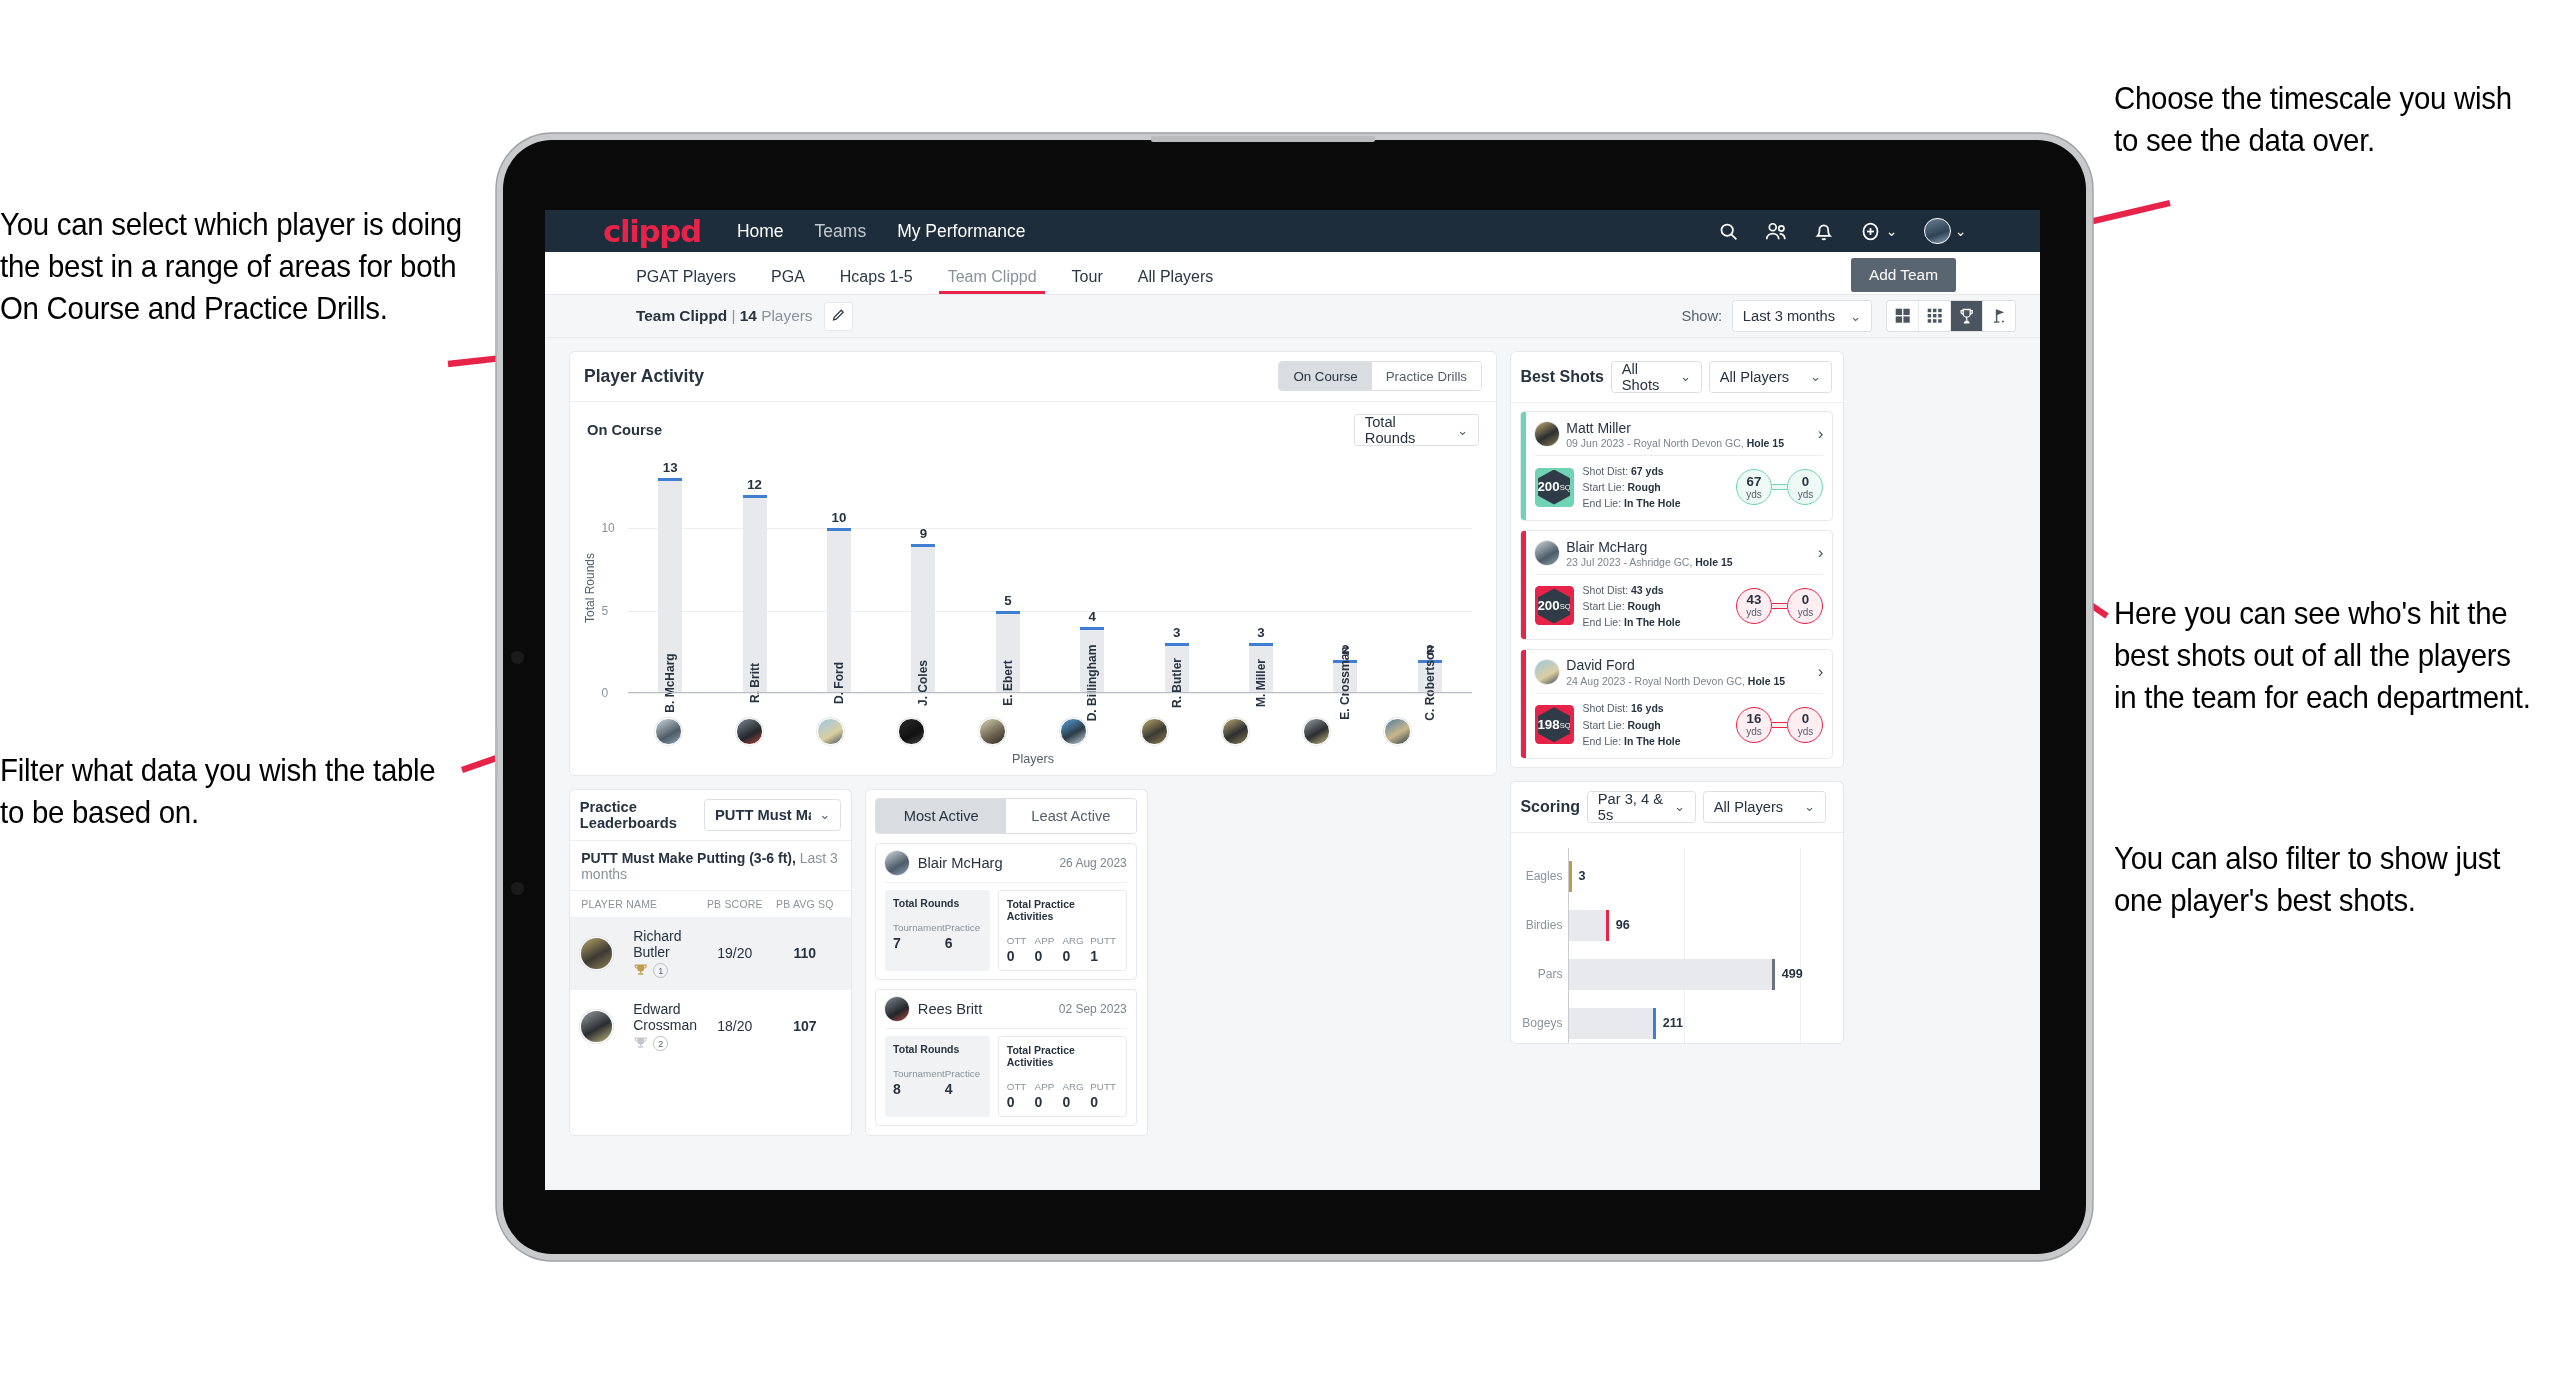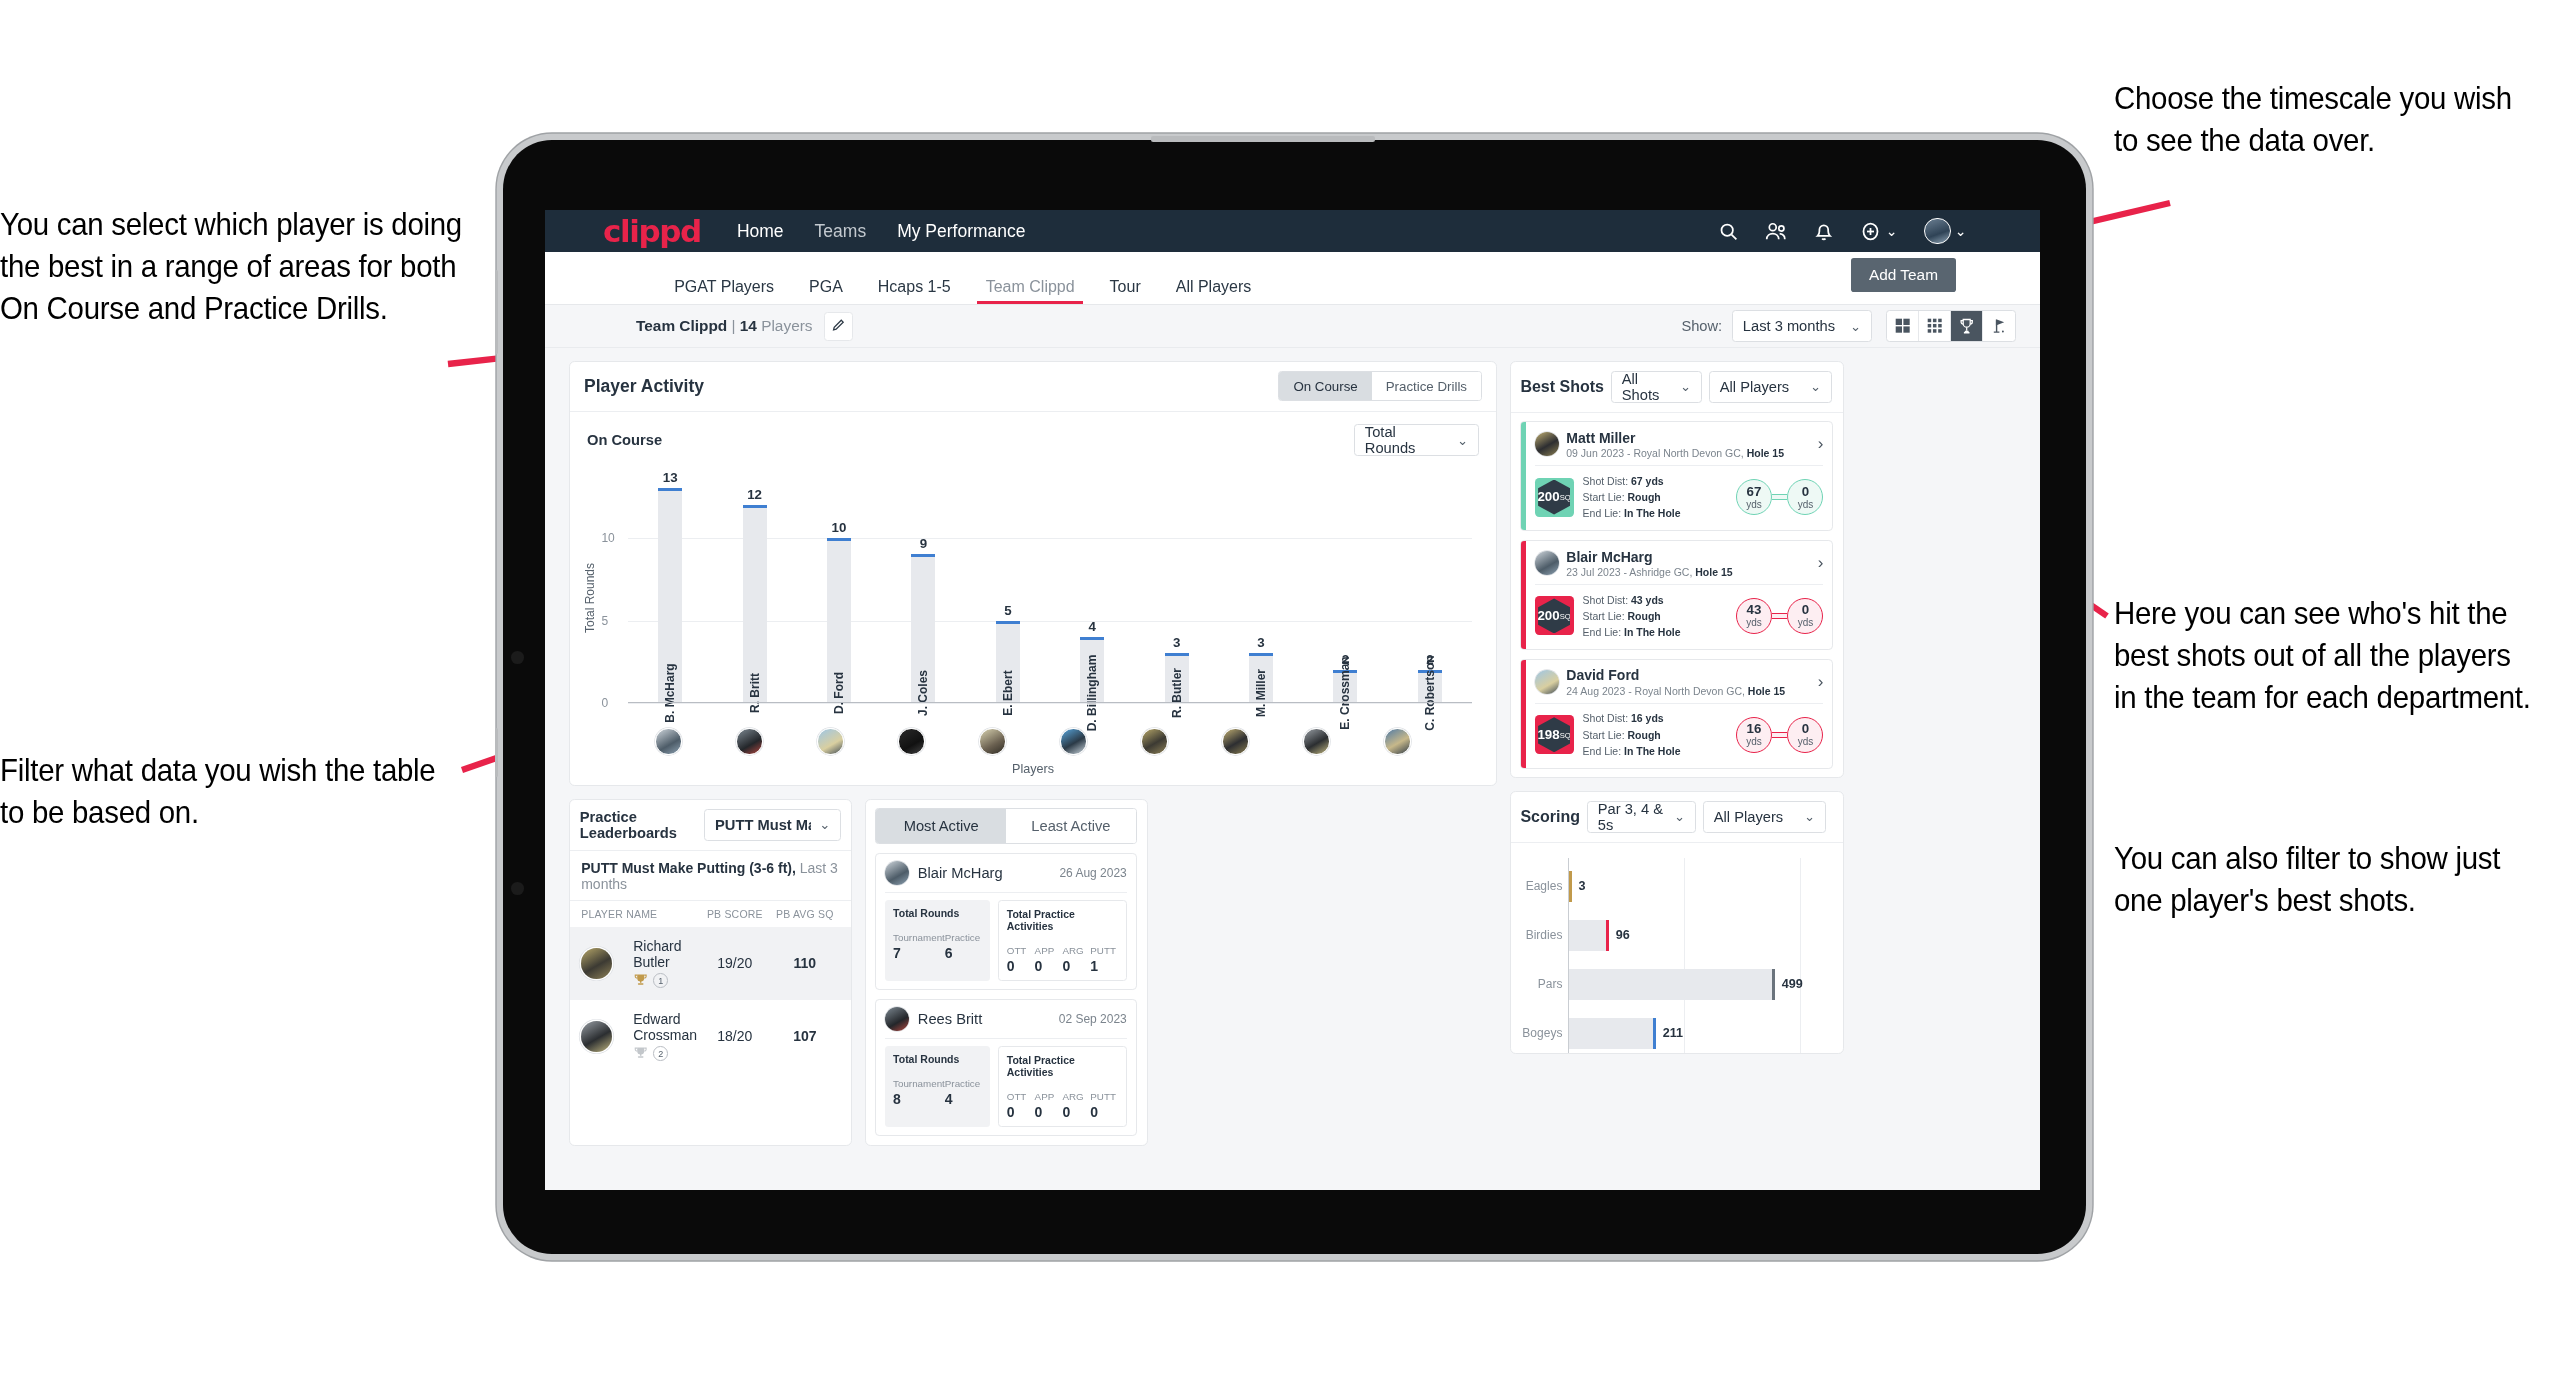--- a/index.html
+++ b/index.html
@@ -80,22 +80,22 @@
   .avatar-nav {
     width: 26.6px; height: 26.6px; border-radius: 50%;
     background: linear-gradient(160deg,#6b7f92,#2f4356 60%, #8fa4b5);
     border: 1.4px solid #ffffff;
   }
   .chev { color: #fff; font-size: 14px; margin-left: 4.2px; }
   .nav-grp { display:flex; align-items:center; }
 
   
   .tabrow {
-    height: 53px; background: #ffffff;
-    display: flex; align-items: flex-end; padding-left: 118px;
+    height: 43px; background: #ffffff;
+    display: flex; align-items: flex-end; padding-left: 80px;
     position: relative; border-bottom: 0.7px solid #e6e8eb;
   }
   .tabrow .tab {
     font-size: 16px; color: #2a3744; padding: 0 11.2px 8.4px 11.2px;
     margin-right: 12.6px; white-space: nowrap; position: relative;
   }
   .tabrow .tab.active { color: #8a929b; }
   .tabrow .tab.active::after {
     content: ""; position: absolute; left: 2.8px; right: 2.8px; bottom: 0;
     height: 2.8px; background: #e8234a;
@@ -195,21 +195,21 @@
   .shotlist { padding: 8.4px 9.8px; display: flex; flex-direction: column; gap: 9px; }
   .shotcard {
     border: 0.7px solid #e6e8eb; border-radius: 4.2px; overflow: hidden;
     display: flex;
   }
   .accent { width: 4.2px; flex: 0 0 4.2px; }
   .shotbody { flex: 1; padding: 7.7px 8.4px 8.4px 9px; }
   .shot-top { display: flex; align-items: center; }
   .shot-av { width: 24px; height: 24px; border-radius: 50%; flex: 0 0 24px; box-shadow: 0 0 0 0.7px #dcdfe3;}
   .shot-names { margin-left: 7.7px; flex: 1; }
-  .shot-name { font-size: 14px; font-weight: 700; color: #273340; }
+  .shot-name { font-size: 14px; font-weight: 400; color: #273340; }
   .shot-meta { font-size: 10.5px; color: #7b848d; margin-top: 1.4px; }
   .shot-meta b { color: #273340; }
   .caret { font-size: 17px; color: #4a5560; padding-left: 5.6px; }
   .shot-sep { border-top: 0.7px solid #eceef1; margin: 6.3px 0 6.3px 0; }
   .shot-bottom { display: flex; align-items: center; }
   .hexbox { width: 39px; height: 39px; border-radius: 4.2px; display:flex; align-items:center; justify-content:center; flex: 0 0 39px;}
   .hex {
     width: 32px; height: 35px; background: #2f3b47; position: relative;
     clip-path: polygon(50% 0%, 100% 25%, 100% 75%, 50% 100%, 0% 75%, 0% 25%);
     display: flex; flex-direction: row; align-items: center; justify-content: center;

